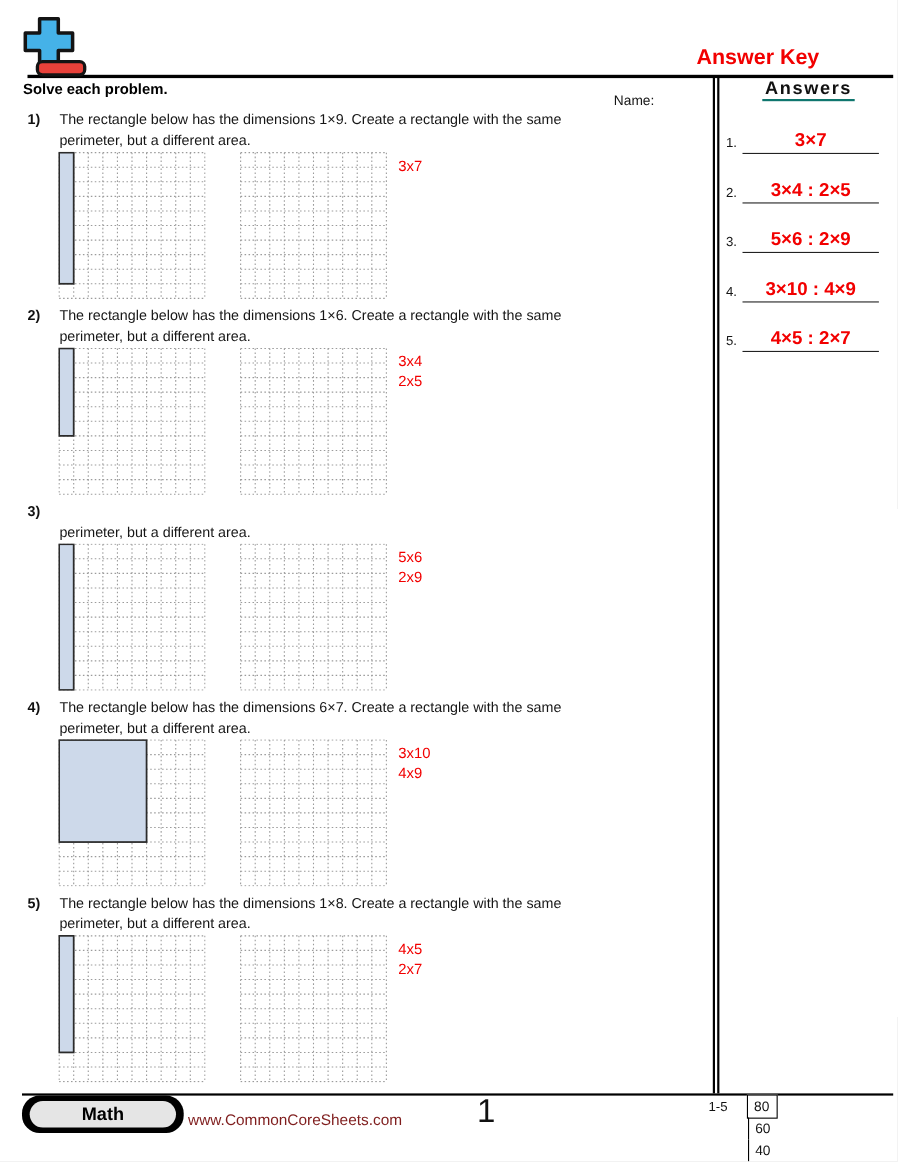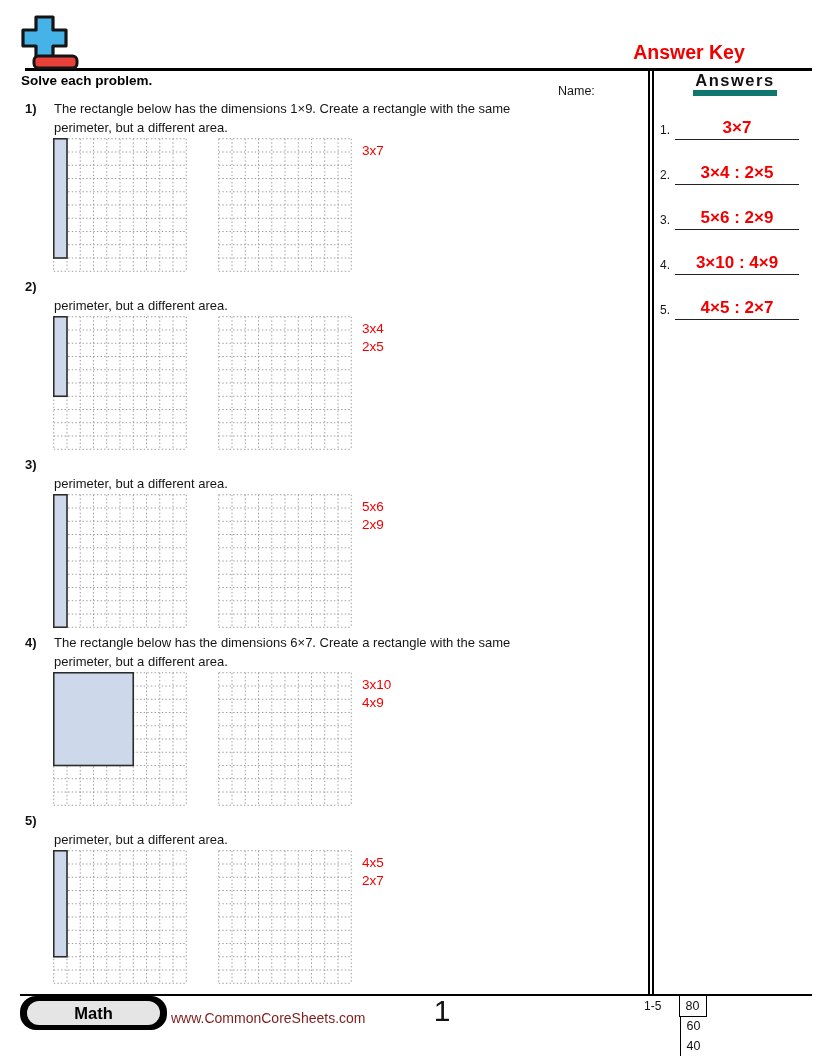--- a/index.html
+++ b/index.html
@@ -16,21 +16,21 @@
   .answer-key{position:absolute;left:618px;top:41px;width:142px;text-align:center;
               font-size:19.5px;font-weight:bold;color:var(--red);white-space:nowrap;}
   .header-rule{position:absolute;left:25px;top:68px;width:787px;height:2.5px;background:#000;z-index:2;}
   .instruction{position:absolute;left:21px;top:73px;font-size:13.5px;font-weight:bold;color:#000;}
 
   
   .answers-rule{position:absolute;left:648px;top:70px;height:924px;width:2px;
                 border-left:2px solid #000;border-right:2px solid #000;}
   .answers-title{position:absolute;left:660px;top:71px;width:150px;text-align:center;}
   .answers-title span{font-size:16.5px;font-weight:bold;letter-spacing:1.5px;
-                      border-bottom:6px solid #0f766e;padding:0 2px 1px 2px;}
+                      border-bottom:2px solid #0f766e;padding:0 2px 1px 2px;}
   .ans-item{position:absolute;left:656px;width:146px;height:26px;}
   .ans-num{position:absolute;left:4px;bottom:3px;font-size:12px;color:#161616;}
   .ans-val{position:absolute;left:19px;right:3px;bottom:2px;text-align:center;
            font-size:17px;font-weight:bold;color:var(--red);white-space:nowrap;}
   .ans-underline{position:absolute;left:19px;right:3px;bottom:0;height:0;border-bottom:1.5px solid #222;}
 
   
   .problem{position:absolute;left:0;width:650px;height:178px;}
   .p-num{position:absolute;left:25px;top:0;font-size:13px;font-weight:bold;color:#111;}
   .p-line{position:absolute;left:54px;font-size:13px;color:#161616;white-space:nowrap;}
@@ -153,20 +153,21 @@
             <line x1="0.75" y1="106.75" x2="133.25" y2="106.75" stroke="#9b9b9b" stroke-width="1" stroke-dasharray="1.4 2.2"></line>
             <line x1="0.75" y1="120" x2="133.25" y2="120" stroke="#9b9b9b" stroke-width="1" stroke-dasharray="1.4 2.2"></line>
             <line x1="0.75" y1="133.25" x2="133.25" y2="133.25" stroke="#9b9b9b" stroke-width="1" stroke-dasharray="1.4 2.2"></line>
           </svg></div>
         <div class="g-ans">
           <div>3x7</div>
         </div>
       </div>
       <div class="problem" style="top: 279px;">
         <span class="p-num">2)</span>
+        <span class="p-line l1">The rectangle below has the dimensions 1×6. Create a rectangle with the same</span>
         <span class="p-line l2">perimeter, but a different area.</span>
         <div class="grid g1"><svg width="134" height="134">
             <line x1="0.75" y1="0.75" x2="0.75" y2="133.25" stroke="#9b9b9b" stroke-width="1" stroke-dasharray="1.4 2.2"></line>
             <line x1="14" y1="0.75" x2="14" y2="133.25" stroke="#9b9b9b" stroke-width="1" stroke-dasharray="1.4 2.2"></line>
             <line x1="27.25" y1="0.75" x2="27.25" y2="133.25" stroke="#9b9b9b" stroke-width="1" stroke-dasharray="1.4 2.2"></line>
             <line x1="40.5" y1="0.75" x2="40.5" y2="133.25" stroke="#9b9b9b" stroke-width="1" stroke-dasharray="1.4 2.2"></line>
             <line x1="53.75" y1="0.75" x2="53.75" y2="133.25" stroke="#9b9b9b" stroke-width="1" stroke-dasharray="1.4 2.2"></line>
             <line x1="67" y1="0.75" x2="67" y2="133.25" stroke="#9b9b9b" stroke-width="1" stroke-dasharray="1.4 2.2"></line>
             <line x1="80.25" y1="0.75" x2="80.25" y2="133.25" stroke="#9b9b9b" stroke-width="1" stroke-dasharray="1.4 2.2"></line>
             <line x1="93.5" y1="0.75" x2="93.5" y2="133.25" stroke="#9b9b9b" stroke-width="1" stroke-dasharray="1.4 2.2"></line>
@@ -325,20 +326,21 @@
             <line x1="0.75" y1="120" x2="133.25" y2="120" stroke="#9b9b9b" stroke-width="1" stroke-dasharray="1.4 2.2"></line>
             <line x1="0.75" y1="133.25" x2="133.25" y2="133.25" stroke="#9b9b9b" stroke-width="1" stroke-dasharray="1.4 2.2"></line>
           </svg></div>
         <div class="g-ans">
           <div>3x10</div>
           <div>4x9</div>
         </div>
       </div>
       <div class="problem" style="top: 813px;">
         <span class="p-num">5)</span>
+        <span class="p-line l1">The rectangle below has the dimensions 1×8. Create a rectangle with the same</span>
         <span class="p-line l2">perimeter, but a different area.</span>
         <div class="grid g1"><svg width="134" height="134">
             <line x1="0.75" y1="0.75" x2="0.75" y2="133.25" stroke="#9b9b9b" stroke-width="1" stroke-dasharray="1.4 2.2"></line>
             <line x1="14" y1="0.75" x2="14" y2="133.25" stroke="#9b9b9b" stroke-width="1" stroke-dasharray="1.4 2.2"></line>
             <line x1="27.25" y1="0.75" x2="27.25" y2="133.25" stroke="#9b9b9b" stroke-width="1" stroke-dasharray="1.4 2.2"></line>
             <line x1="40.5" y1="0.75" x2="40.5" y2="133.25" stroke="#9b9b9b" stroke-width="1" stroke-dasharray="1.4 2.2"></line>
             <line x1="53.75" y1="0.75" x2="53.75" y2="133.25" stroke="#9b9b9b" stroke-width="1" stroke-dasharray="1.4 2.2"></line>
             <line x1="67" y1="0.75" x2="67" y2="133.25" stroke="#9b9b9b" stroke-width="1" stroke-dasharray="1.4 2.2"></line>
             <line x1="80.25" y1="0.75" x2="80.25" y2="133.25" stroke="#9b9b9b" stroke-width="1" stroke-dasharray="1.4 2.2"></line>
             <line x1="93.5" y1="0.75" x2="93.5" y2="133.25" stroke="#9b9b9b" stroke-width="1" stroke-dasharray="1.4 2.2"></line>

